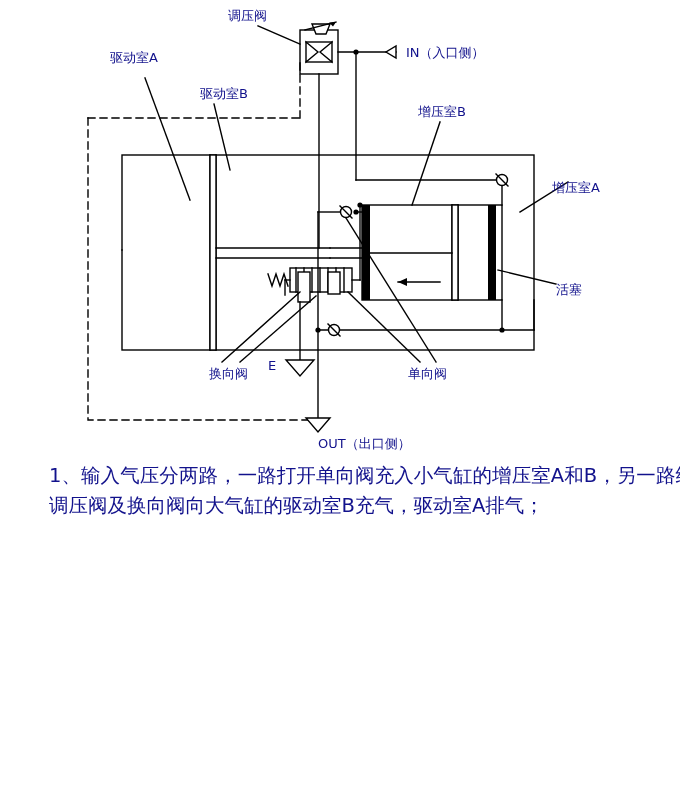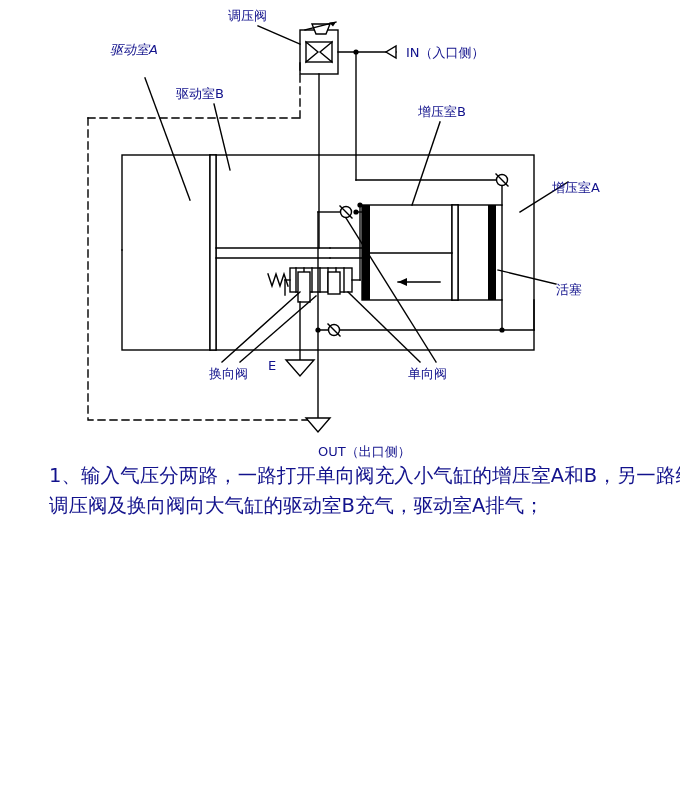--- a/index.html
+++ b/index.html
@@ -159,28 +159,28 @@
         <path d="M 556 284 L 498 270"></path>
         <path d="M 222 362 L 300 292"></path>
         <path d="M 240 362 L 316 296"></path>
         <path d="M 420 362 L 348 292"></path>
         <path d="M 436 362 L 346 218"></path>
       </g>
     </svg>
 
     <div class="dlabel" style="left:228px;top:8px;">调压阀</div>
     <div class="dlabel" style="left:406px;top:45px;">IN（入口侧）</div>
-    <div class="dlabel" style="left:110px;top:42px;font-style:italic;">驱动室A</div>
-    <div class="dlabel" style="left:176px;top:86px;">驱动室B</div>
+    <div class="dlabel" style="left:110px;top:50px;">驱动室A</div>
+    <div class="dlabel" style="left:200px;top:86px;">驱动室B</div>
     <div class="dlabel" style="left:418px;top:104px;">增压室B</div>
     <div class="dlabel" style="left:552px;top:180px;">增压室A</div>
     <div class="dlabel" style="left:556px;top:282px;">活塞</div>
     <div class="dlabel" style="left:268px;top:358px;">E</div>
     <div class="dlabel" style="left:192px;top:366px;margin-left:17px;">换向阀</div>
     <div class="dlabel" style="left:408px;top:366px;font-family:Liberation Serif, serif;">单向阀</div>
-    <div class="dlabel" style="left:318px;top:436px;margin-top:8px;">OUT（出口侧）</div>
+    <div class="dlabel" style="left:318px;top:436px;">OUT（出口侧）</div>
   </div>
 
   <div id="textblock">
     <p>1、输入气压分两路，一路打开单向阀充入小气缸的增压室A和B，另一路经调压阀及换向阀向大气缸的驱动室B充气，驱动室A排气；</p>
   </div>
 
 </div>
 
 </body></html>

